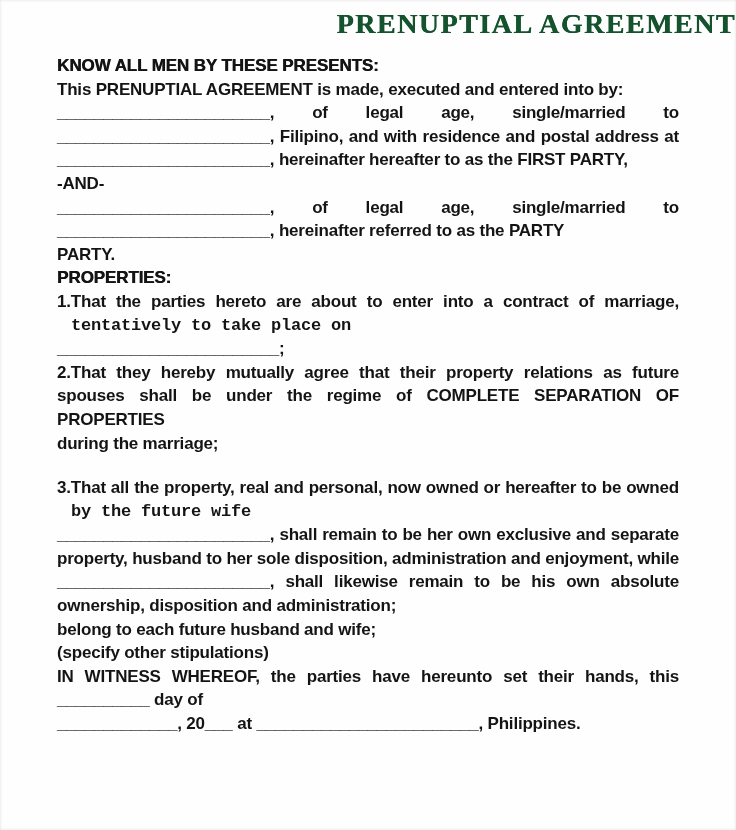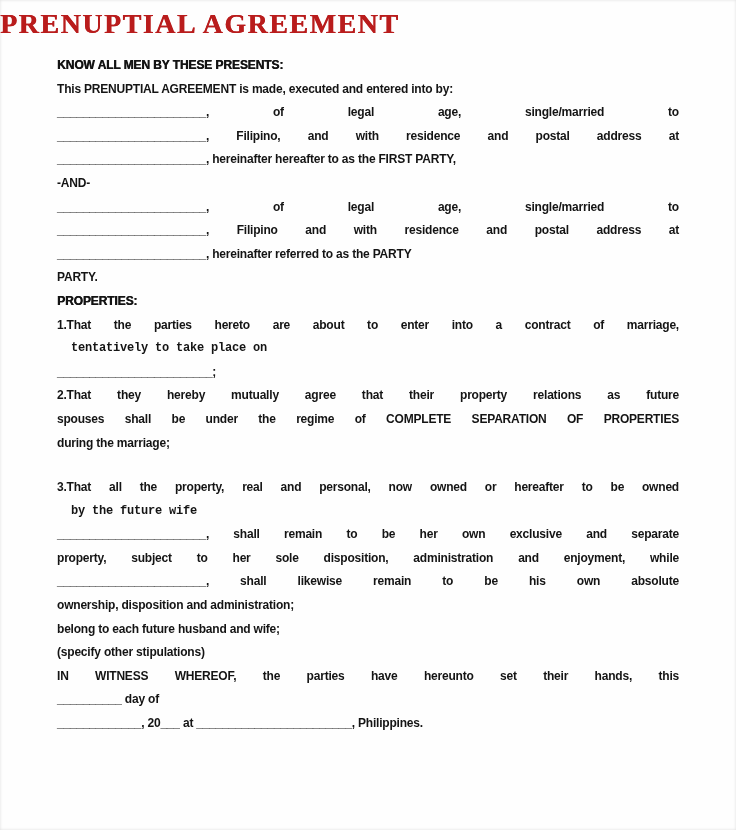--- a/index.html
+++ b/index.html
@@ -18,31 +18,31 @@
     background: #fefefe;
     box-shadow: inset 0 0 3px rgba(180,180,180,0.45);
     box-sizing: border-box;
     color: #141414;
   }
   .doc-title {
     font-family: "Liberation Serif", serif;
     font-weight: 700;
     font-size: 28px;
     letter-spacing: 1.5px;
-    text-align: left;
+    text-align: right;
     padding-top: 8px;
     margin: 0 0 14px 0;
-    color: #b91c1c;
+    color: #14532d;
     text-shadow: 0.4px 0 0 currentColor;
   }
   .doc-body {
     padding: 0 57px;
     font-family: "Liberation Sans", sans-serif;
     font-weight: 700;
-    font-size: 12px;
+    font-size: 17px;
     letter-spacing: -0.2px;
     line-height: 23.6px;
     color: #141414;
     margin-top: 12px;
   }
   .line {
     min-height: 23.6px;
   }
   .line.spread {
     text-align: justify;
@@ -66,34 +66,33 @@
 <div class="page">
   <div class="doc-title">PRENUPTIAL AGREEMENT</div>
   <div class="doc-body">
     <div class="line heavy">KNOW ALL MEN BY THESE PRESENTS:</div>
     <div class="line">This PRENUPTIAL AGREEMENT is made, executed and entered into by:</div>
     <div class="line spread">_______________________, of legal age, single/married to</div>
     <div class="line spread">_______________________, Filipino, and with residence and postal address at</div>
     <div class="line">_______________________, hereinafter hereafter to as the FIRST PARTY,</div>
     <div class="line">-AND-</div>
     <div class="line spread">_______________________, of legal age, single/married to</div>
-    <div class="line spread">_______________________, Filipino and with residence and postal address at</div>
     <div class="line">_______________________, hereinafter referred to as the PARTY</div>
     <div class="line">PARTY.</div>
     <div class="line heavy">PROPERTIES:</div>
     <div class="line spread">1.That the parties hereto are about to enter into a contract of marriage,</div>
     <div class="line indent">tentatively to take place on</div>
     <div class="line">________________________;</div>
     <div class="line spread">2.That they hereby mutually agree that their property relations as future</div>
     <div class="line spread">spouses shall be under the regime of COMPLETE SEPARATION OF PROPERTIES</div>
     <div class="line">during the marriage;</div>
     <div class="line spread gap-before">3.That all the property, real and personal, now owned or hereafter to be owned</div>
     <div class="line indent">by the future wife</div>
     <div class="line spread">_______________________, shall remain to be her own exclusive and separate</div>
-    <div class="line spread">property, subject to her sole disposition, administration and enjoyment, while</div>
+    <div class="line spread">property, husband to her sole disposition, administration and enjoyment, while</div>
     <div class="line spread">_______________________, shall likewise remain to be his own absolute</div>
     <div class="line">ownership, disposition and administration;</div>
     <div class="line">belong to each future husband and wife;</div>
     <div class="line">(specify other stipulations)</div>
     <div class="line spread">IN WITNESS WHEREOF, the parties have hereunto set their hands, this</div>
     <div class="line">__________ day of</div>
     <div class="line">_____________, 20___ at ________________________, Philippines.</div>
   </div>
 </div>
 

